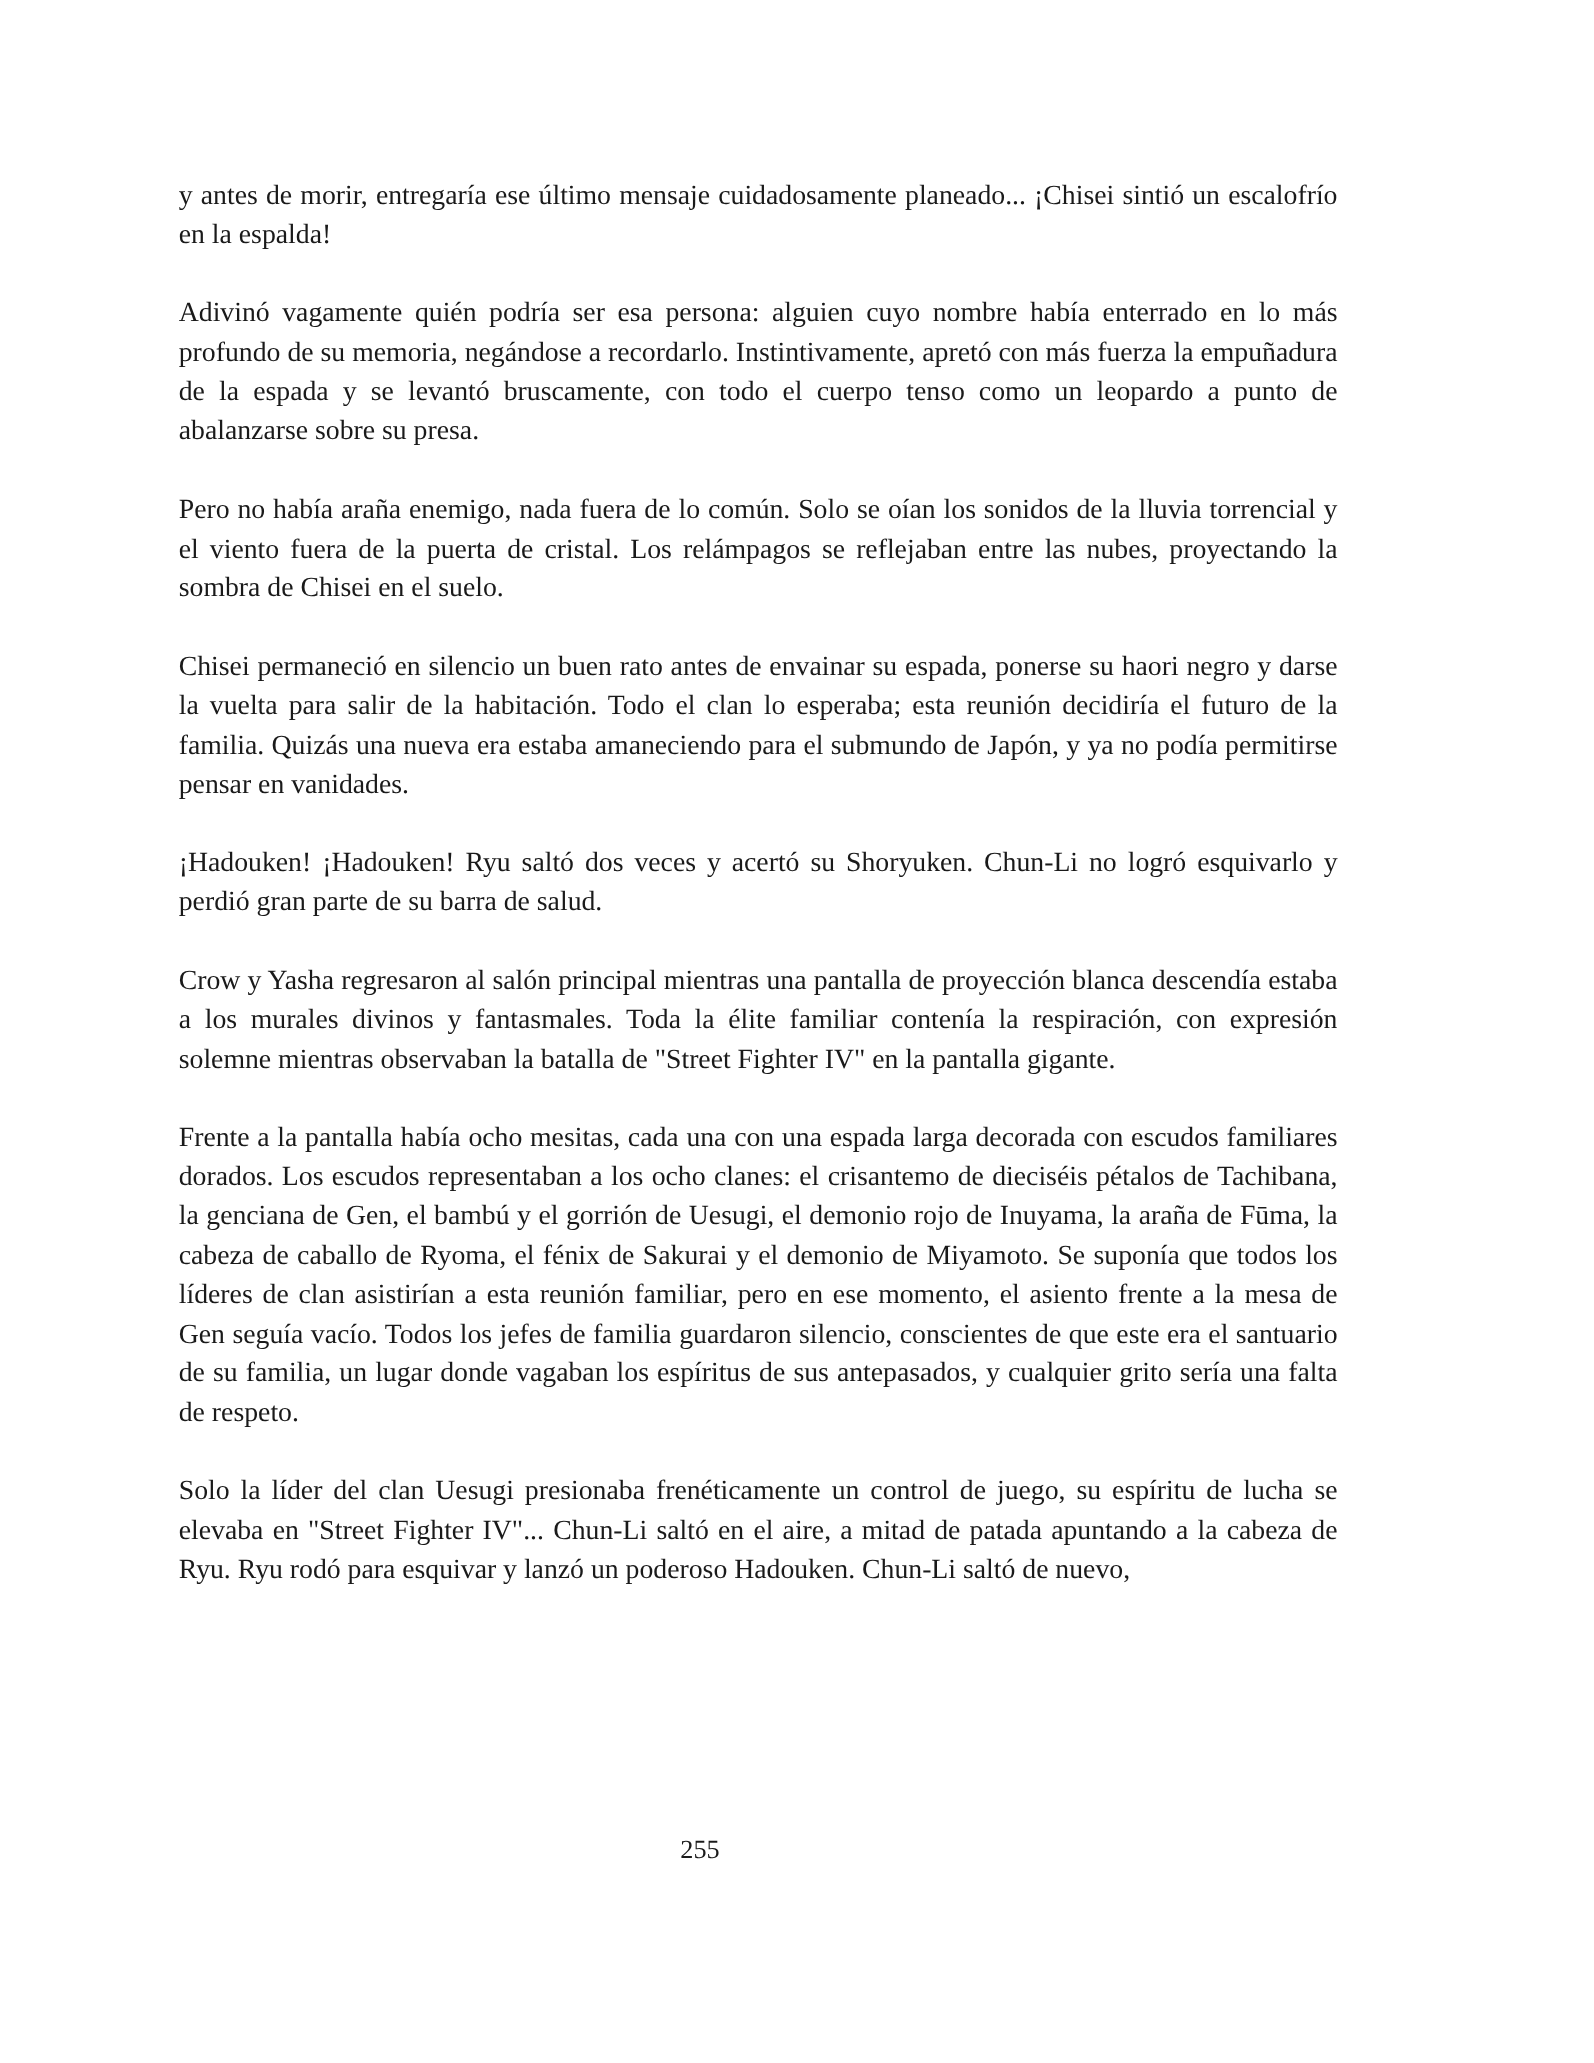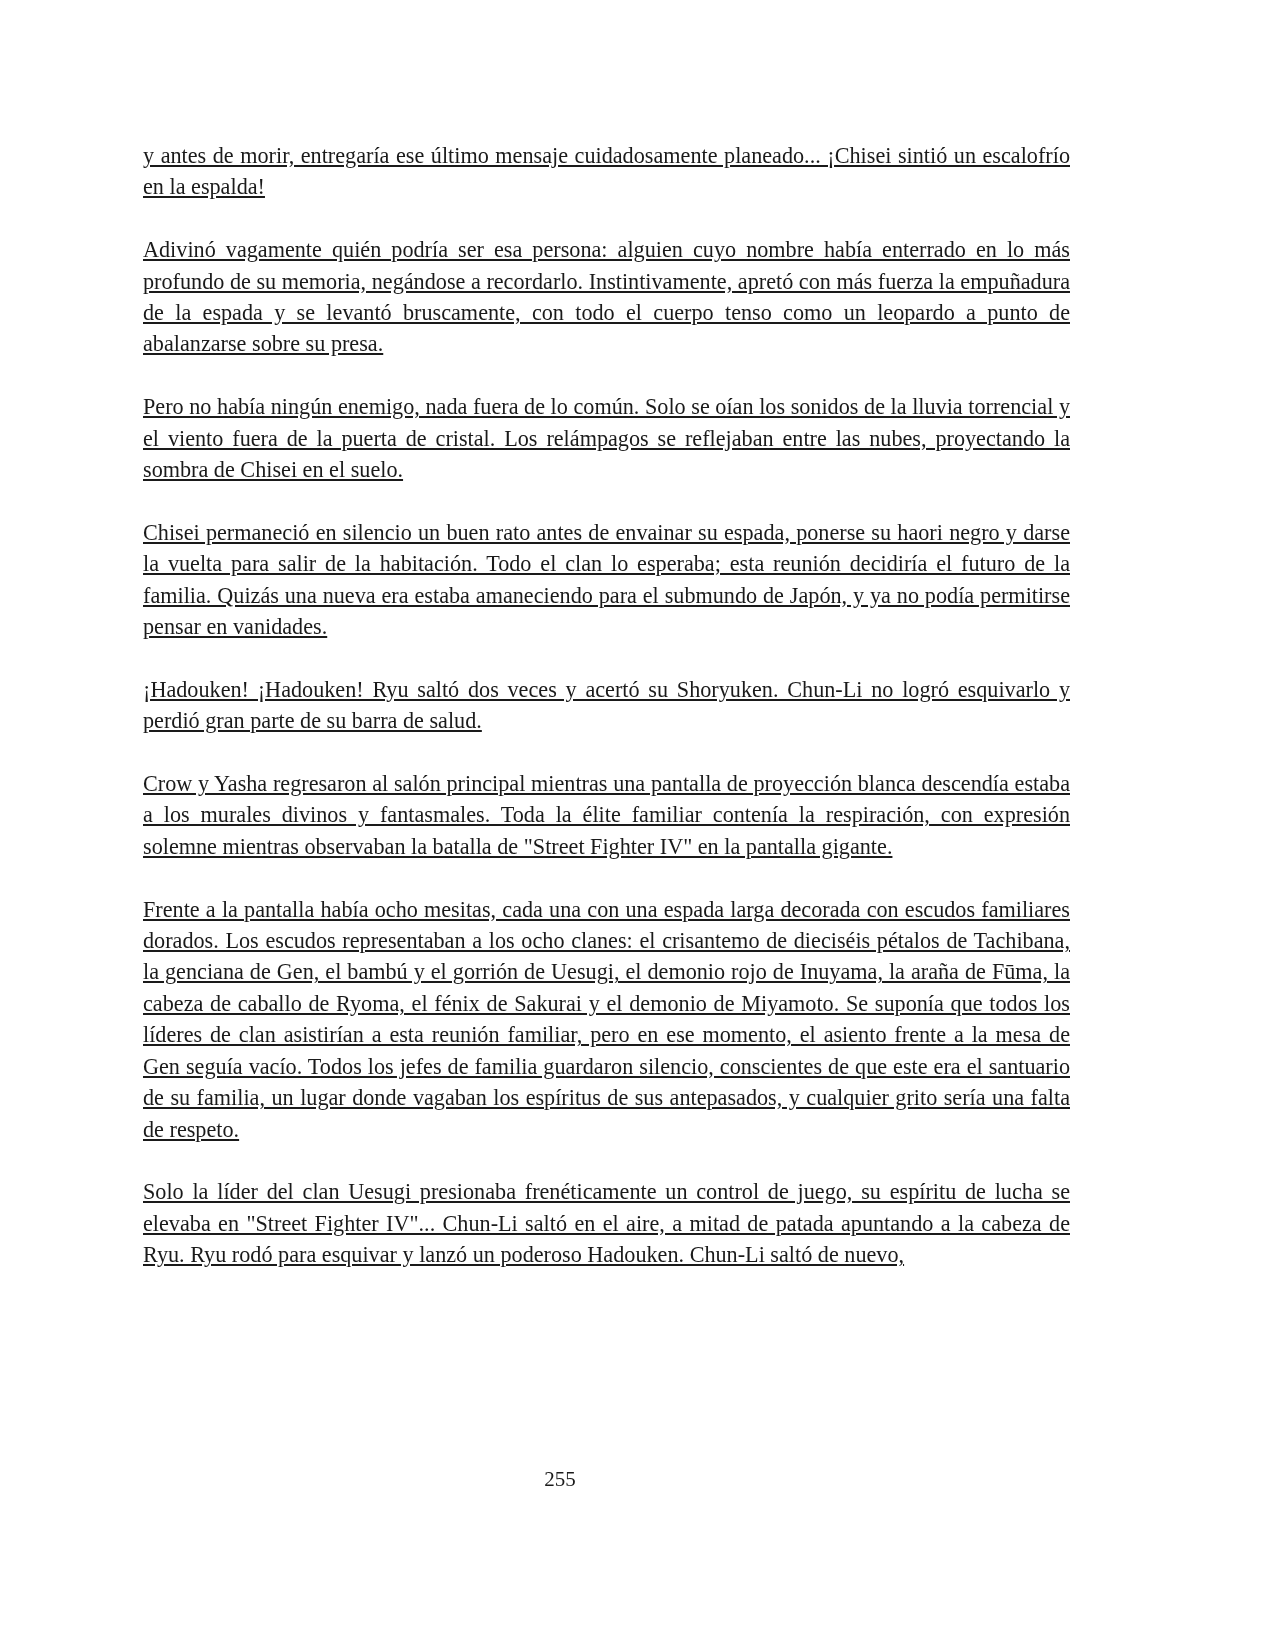--- a/index.html
+++ b/index.html
@@ -11,40 +11,39 @@
       width: 927px;
       font-family: "Liberation Serif", "DejaVu Serif", serif;
       font-size: 22.2px;
       line-height: 31.4px;
       color: #1a1a1a;
     }
     .para {
       margin: 0 0 31.4px 0;
       text-align: justify;
       text-align-last: left;
-      text-decoration: underline;
     }
     .page-number {
       position: absolute;
       left: 0;
       width: 1120px;
       top: 1467px;
       text-align: center;
       font-family: "Liberation Serif", "DejaVu Serif", serif;
       font-size: 21px;
       color: #1a1a1a;
     }
   </style>
 </head>
 <body>
 
 <div class="page">
   <p class="para">y antes de morir, entregaría ese último mensaje cuidadosamente planeado... ¡Chisei sintió un escalofrío en la espalda!</p>
   <p class="para">Adivinó vagamente quién podría ser esa persona: alguien cuyo nombre había enterrado en lo más profundo de su memoria, negándose a recordarlo. Instintivamente, apretó con más fuerza la empuñadura de la espada y se levantó bruscamente, con todo el cuerpo tenso como un leopardo a punto de abalanzarse sobre su presa.</p>
-  <p class="para">Pero no había ningún enemigo, nada fuera de lo común. Solo se oían los sonidos de la lluvia torrencial y el viento fuera de la puerta de cristal. Los relámpagos se reflejaban entre las nubes, proyectando la sombra de Chisei en el suelo.</p>
+  <p class="para">Pero no había araña enemigo, nada fuera de lo común. Solo se oían los sonidos de la lluvia torrencial y el viento fuera de la puerta de cristal. Los relámpagos se reflejaban entre las nubes, proyectando la sombra de Chisei en el suelo.</p>
   <p class="para">Chisei permaneció en silencio un buen rato antes de envainar su espada, ponerse su haori negro y darse la vuelta para salir de la habitación. Todo el clan lo esperaba; esta reunión decidiría el futuro de la familia. Quizás una nueva era estaba amaneciendo para el submundo de Japón, y ya no podía permitirse pensar en vanidades.</p>
   <p class="para">¡Hadouken! ¡Hadouken! Ryu saltó dos veces y acertó su Shoryuken. Chun-Li no logró esquivarlo y perdió gran parte de su barra de salud.</p>
   <p class="para">Crow y Yasha regresaron al salón principal mientras una pantalla de proyección blanca descendía estaba a los murales divinos y fantasmales. Toda la élite familiar contenía la respiración, con expresión solemne mientras observaban la batalla de "Street Fighter IV" en la pantalla gigante.</p>
   <p class="para">Frente a la pantalla había ocho mesitas, cada una con una espada larga decorada con escudos familiares dorados. Los escudos representaban a los ocho clanes: el crisantemo de dieciséis pétalos de Tachibana, la genciana de Gen, el bambú y el gorrión de Uesugi, el demonio rojo de Inuyama, la araña de Fūma, la cabeza de caballo de Ryoma, el fénix de Sakurai y el demonio de Miyamoto. Se suponía que todos los líderes de clan asistirían a esta reunión familiar, pero en ese momento, el asiento frente a la mesa de Gen seguía vacío. Todos los jefes de familia guardaron silencio, conscientes de que este era el santuario de su familia, un lugar donde vagaban los espíritus de sus antepasados, y cualquier grito sería una falta de respeto.</p>
   <p class="para">Solo la líder del clan Uesugi presionaba frenéticamente un control de juego, su espíritu de lucha se elevaba en "Street Fighter IV"... Chun-Li saltó en el aire, a mitad de patada apuntando a la cabeza de Ryu. Ryu rodó para esquivar y lanzó un poderoso Hadouken. Chun-Li saltó de nuevo,</p>
 </div>
 
 <div class="page-number">255</div>
 
 </body></html>

